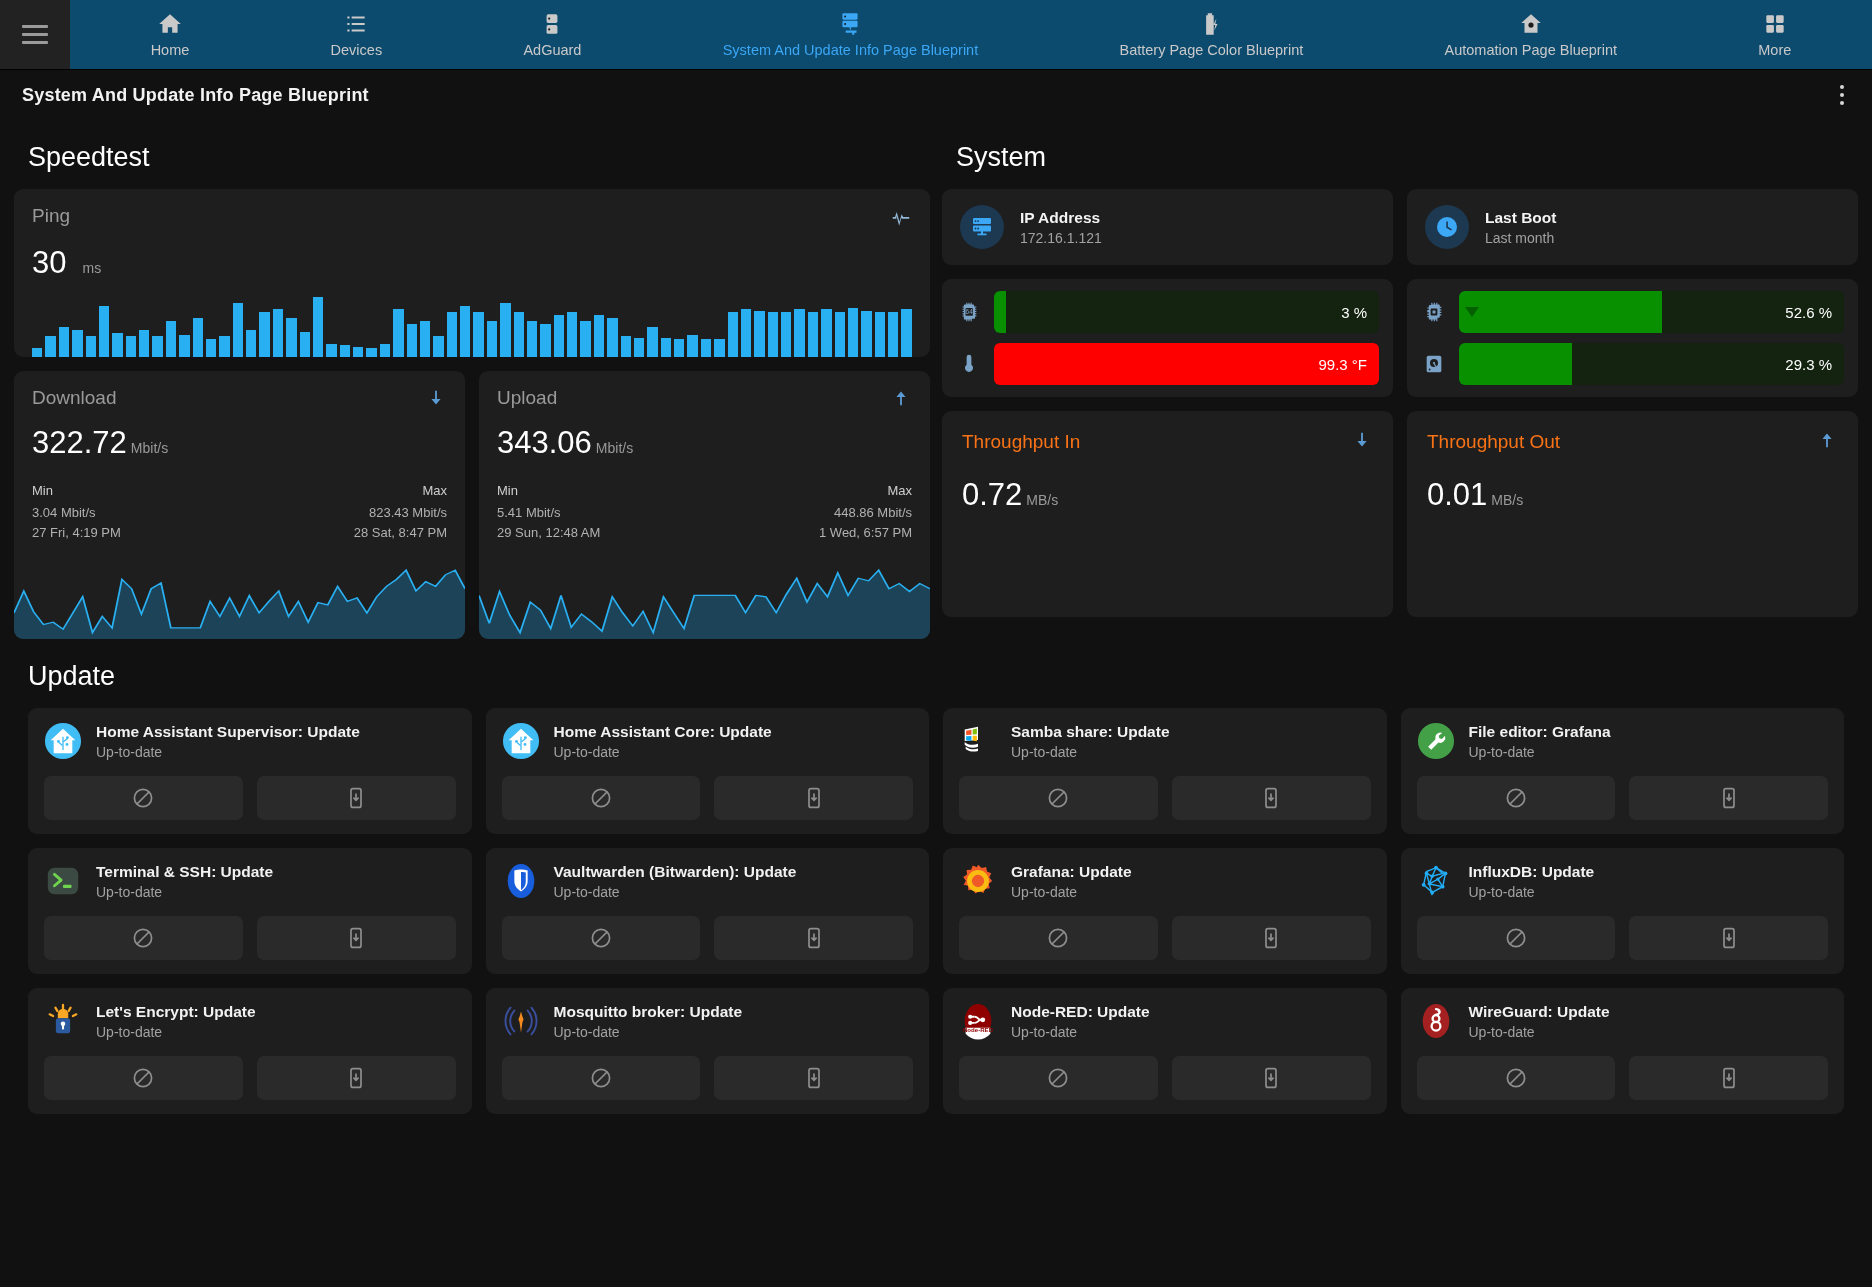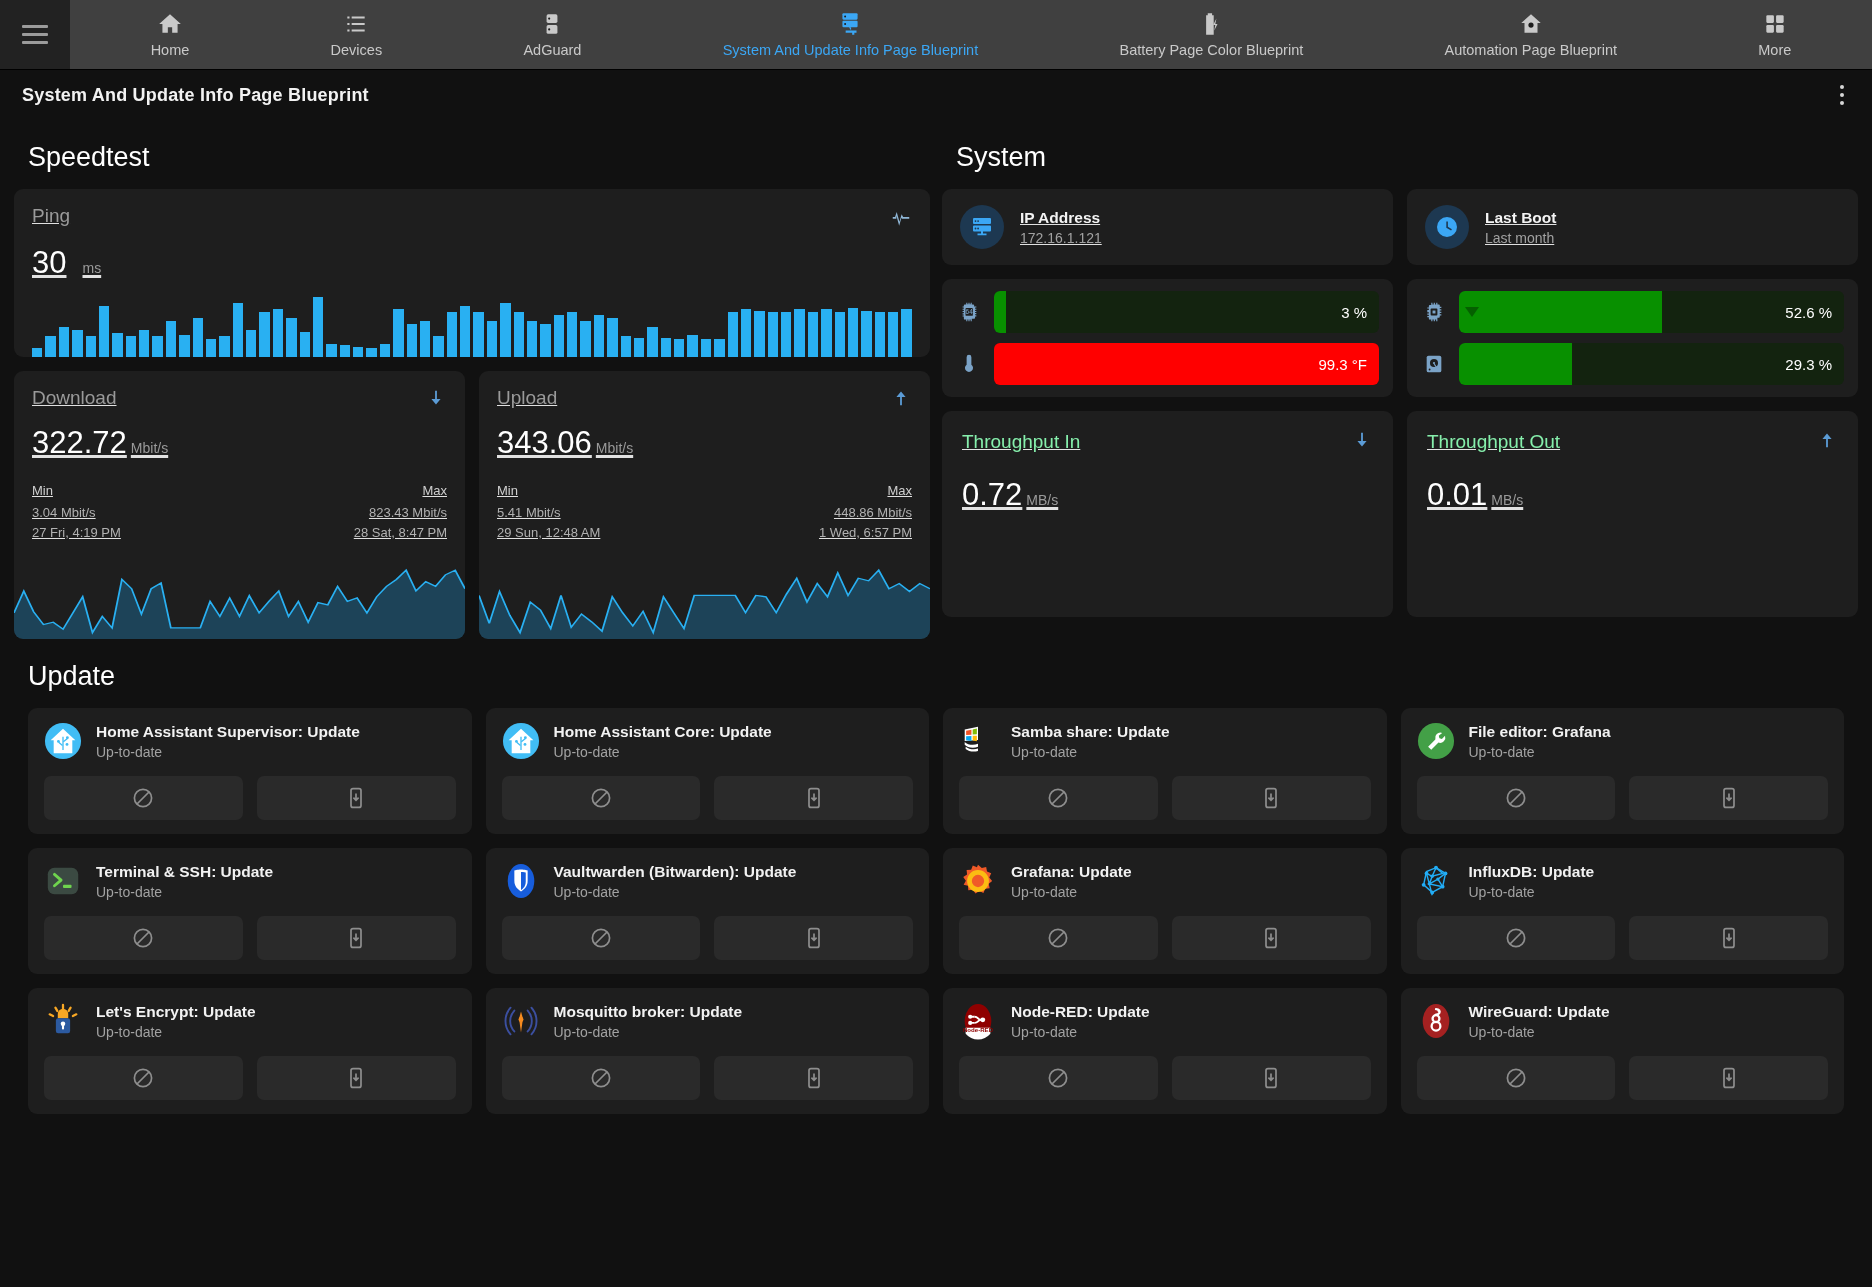--- a/index.html
+++ b/index.html
@@ -7,21 +7,21 @@
     width: 1872px; height: 1287px;
     background: #111111;
     font-family: "Liberation Sans", sans-serif;
     color: #e1e1e1;
     overflow: hidden;
   }
 
   
   .topbar {
     height: 70px;
-    background: #404040;
+    background: #0c4a6e;
     display: flex;
     align-items: stretch;
     border-bottom: 1px solid #000;
   }
   .hamburger {
     width: 70px;
     display: flex; align-items: center; justify-content: center;
     background: #222;
     cursor: pointer;
   }
@@ -62,21 +62,20 @@
   .cols { display: flex; gap: 12px; }
   .col { flex: 1; min-width: 0; }
   .section-title {
     font-size: 27px; color: #ffffff; font-weight: 400;
     padding: 22px 14px 16px 14px;
   }
 
   .card {
     background: #1e1e1e;
     border-radius: 9px;
-    text-decoration: underline;
   }
 
   
   .ping-card { padding: 16px 18px 0 18px; position: relative; overflow: hidden; }
   .ping-head { display:flex; justify-content: space-between; align-items: flex-start; }
   .ping-name { font-size: 19px; color: #9a9a9a; }
   .ping-value { margin-top: 14px; font-size: 31px; color: #fff; font-weight: 300; }
   .ping-value .unit { font-size: 14px; color: #9a9a9a; margin-left: 16px; }
   .bars-spark { display:flex; align-items: flex-end; gap: 3px; height: 60px; margin-top: 16px; }
   .bars-spark i { flex: 1; background: #29b0f2; display:block; border-radius: 0; }
@@ -128,21 +127,21 @@
   .gmarker {
     position: absolute; left: 6px; top: 50%; transform: translateY(-50%);
     width: 0; height: 0; border-left: 7px solid transparent; border-right: 7px solid transparent;
     border-top: 10px solid #056000;
   }
 
   
   .tprow { display:flex; gap: 14px; margin-top: 14px; }
   .tp-card { flex: 1; padding: 18px 20px; height: 206px; }
   .tp-head { display:flex; justify-content: space-between; align-items: center; }
-  .tp-title { font-size: 19px; color: #86efac; }
+  .tp-title { font-size: 19px; color: #f97316; }
   .tp-value { margin-top: 22px; font-size: 31px; color: #fff; font-weight: 300; }
   .tp-value .unit { font-size: 14px; color: #9a9a9a; margin-left: 4px; }
 
   
   .update-grid {
     display: grid; grid-template-columns: repeat(4, 1fr);
     gap: 14px; padding: 0 14px;
   }
   .upd-card { background: #1e1e1e; border-radius: 9px; padding: 14px 16px; }
   .upd-head { display:flex; align-items: center; gap: 14px; }

